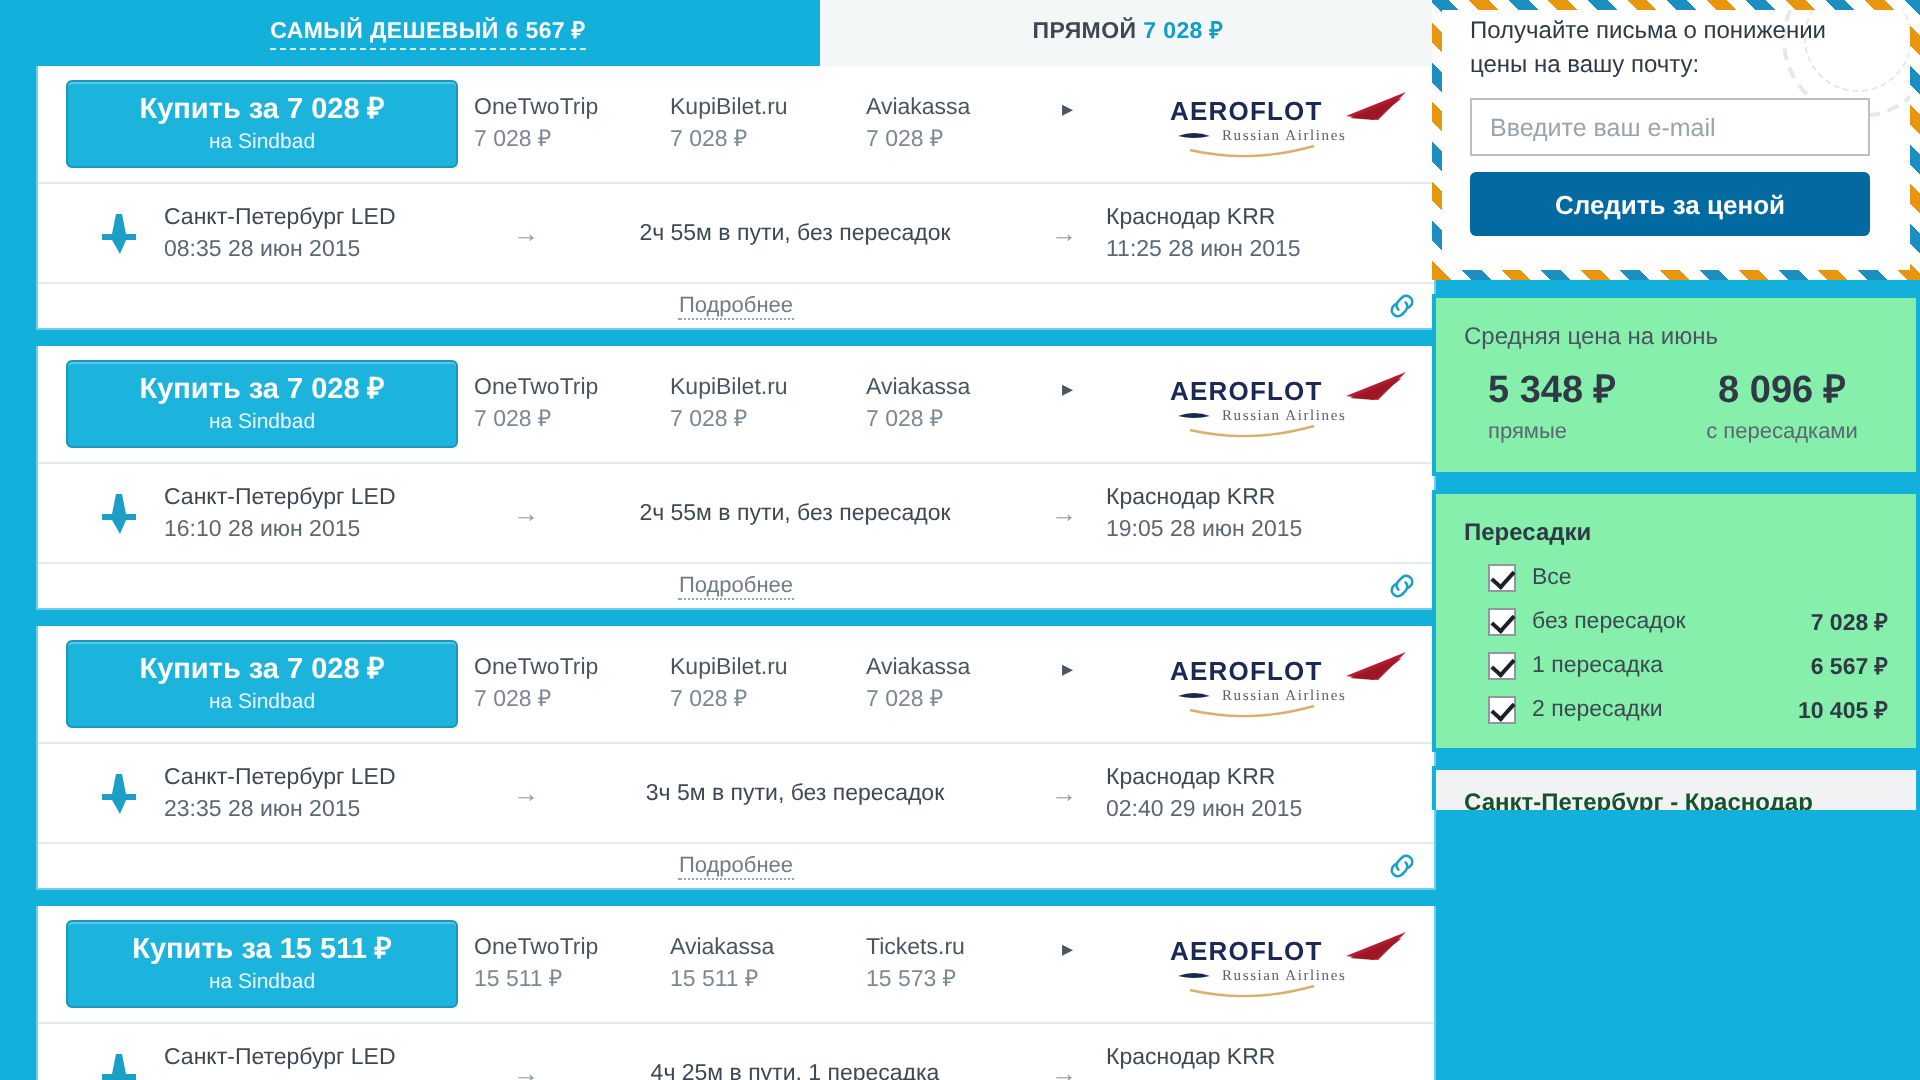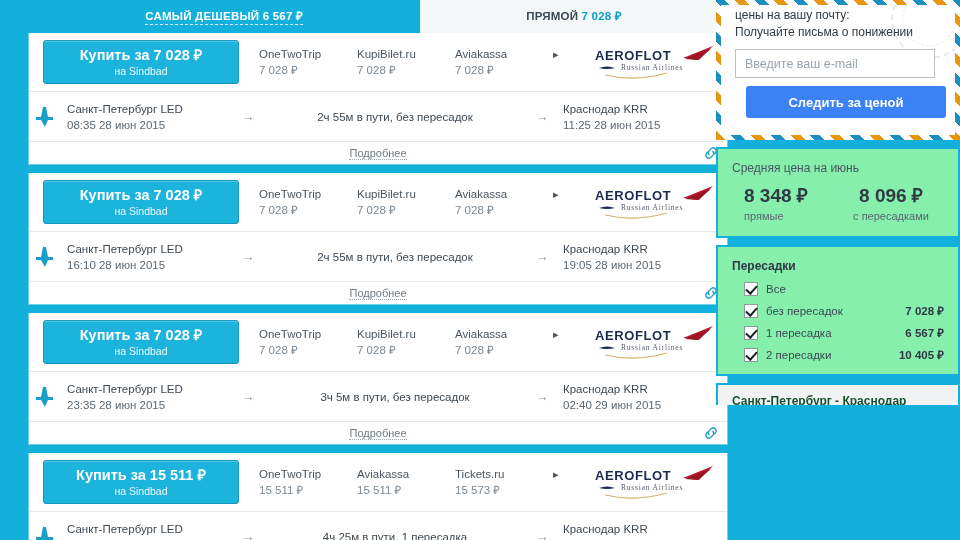--- a/index.html
+++ b/index.html
@@ -19,21 +19,21 @@
   
   .page {
     position: relative;
     width: 960px;
     height: 540px;
     background: #14b0dc;
   }
 
   .results-col {
     position: absolute;
-    left: 28px;
+    left: 18px;
     top: 0;
     width: 556px;
     height: 540px;
   }
 
   .side-col {
     position: absolute;
     left: 716px;
     top: 0;
     width: 244px;
@@ -130,21 +130,21 @@
   .buy-btn .buy-sub {
     font-size: 10.5px;
     line-height: 14px;
     color: #eaf9ff;
     white-space: nowrap;
   }
 
   .agencies {
     display: flex;
     align-items: flex-start;
-    margin-left: 20px;
+    margin-left: 8px;
     flex: 1 1 auto;
   }
   .agency {
     min-width: 86px;
     margin-right: 12px;
   }
   .agency .ag-name {
     font-size: 11.5px;
     color: #4a5560;
     line-height: 16px;
@@ -174,21 +174,21 @@
     margin-left: 6px;
   }
   .airline-logo svg { display: block; }
 
   
   .segment {
     display: flex;
     align-items: center;
     height: 50px;
     border-top: 1px solid #e4e9ec;
-    padding: 0 14px 0 4px;
+    padding: 0 14px 0 29px;
     background: #ffffff;
   }
   .plane-icon {
     flex: 0 0 auto;
     width: 28px;
     color: #1b9fc6;
     margin-right: 6px;
     display: flex;
     align-items: center;
   }
@@ -293,31 +293,30 @@
     outline: none;
     position: relative;
     z-index: 2;
   }
   .email-input::placeholder { color: #9aa4ac; }
   .watch-btn {
     display: block;
     width: 200px;
     height: 32px;
     margin-top: 8px;
-    background: #3b82f6;
+    background: #0369a1;
     border: none;
     border-radius: 3px;
     color: #ffffff;
     font-family: "Liberation Sans", sans-serif;
     font-size: 13px;
     font-weight: bold;
     cursor: pointer;
     position: relative;
     z-index: 2;
-    margin-left: 11px;
   }
   .postmark {
     position: absolute;
     right: -14px;
     top: -24px;
     width: 78px;
     height: 78px;
     border-radius: 50%;
     border: 2px dashed #cfd6da;
     opacity: .55;
@@ -722,33 +721,33 @@
     </div>
 
   </div>
 
   <div class="side-col">
 
     <div class="envelope">
       <div class="envelope-inner">
         <div class="postmark"></div>
         <div class="env-title">
+          <span class="l1">Получайте письма о понижении</span>
           <span class="l1">цены на вашу почту:</span>
-          <span class="l1">Получайте письма о понижении</span>
         </div>
         <input class="email-input" type="text" placeholder="Введите ваш e-mail" style="">
         <button class="watch-btn">Следить за ценой</button>
       </div>
     </div>
 
     <div class="panel">
       <div class="panel-title light">Средняя цена на июнь</div>
       <div class="avg-row">
         <div class="avg-cell a">
-          <div class="avg-val">8 348 ₽</div>
+          <div class="avg-val">5 348 ₽</div>
           <div class="avg-lbl">прямые</div>
         </div>
         <div class="avg-cell">
           <div class="avg-val">8 096 ₽</div>
           <div class="avg-lbl">с пересадками</div>
         </div>
       </div>
     </div>
 
     <div class="panel">

